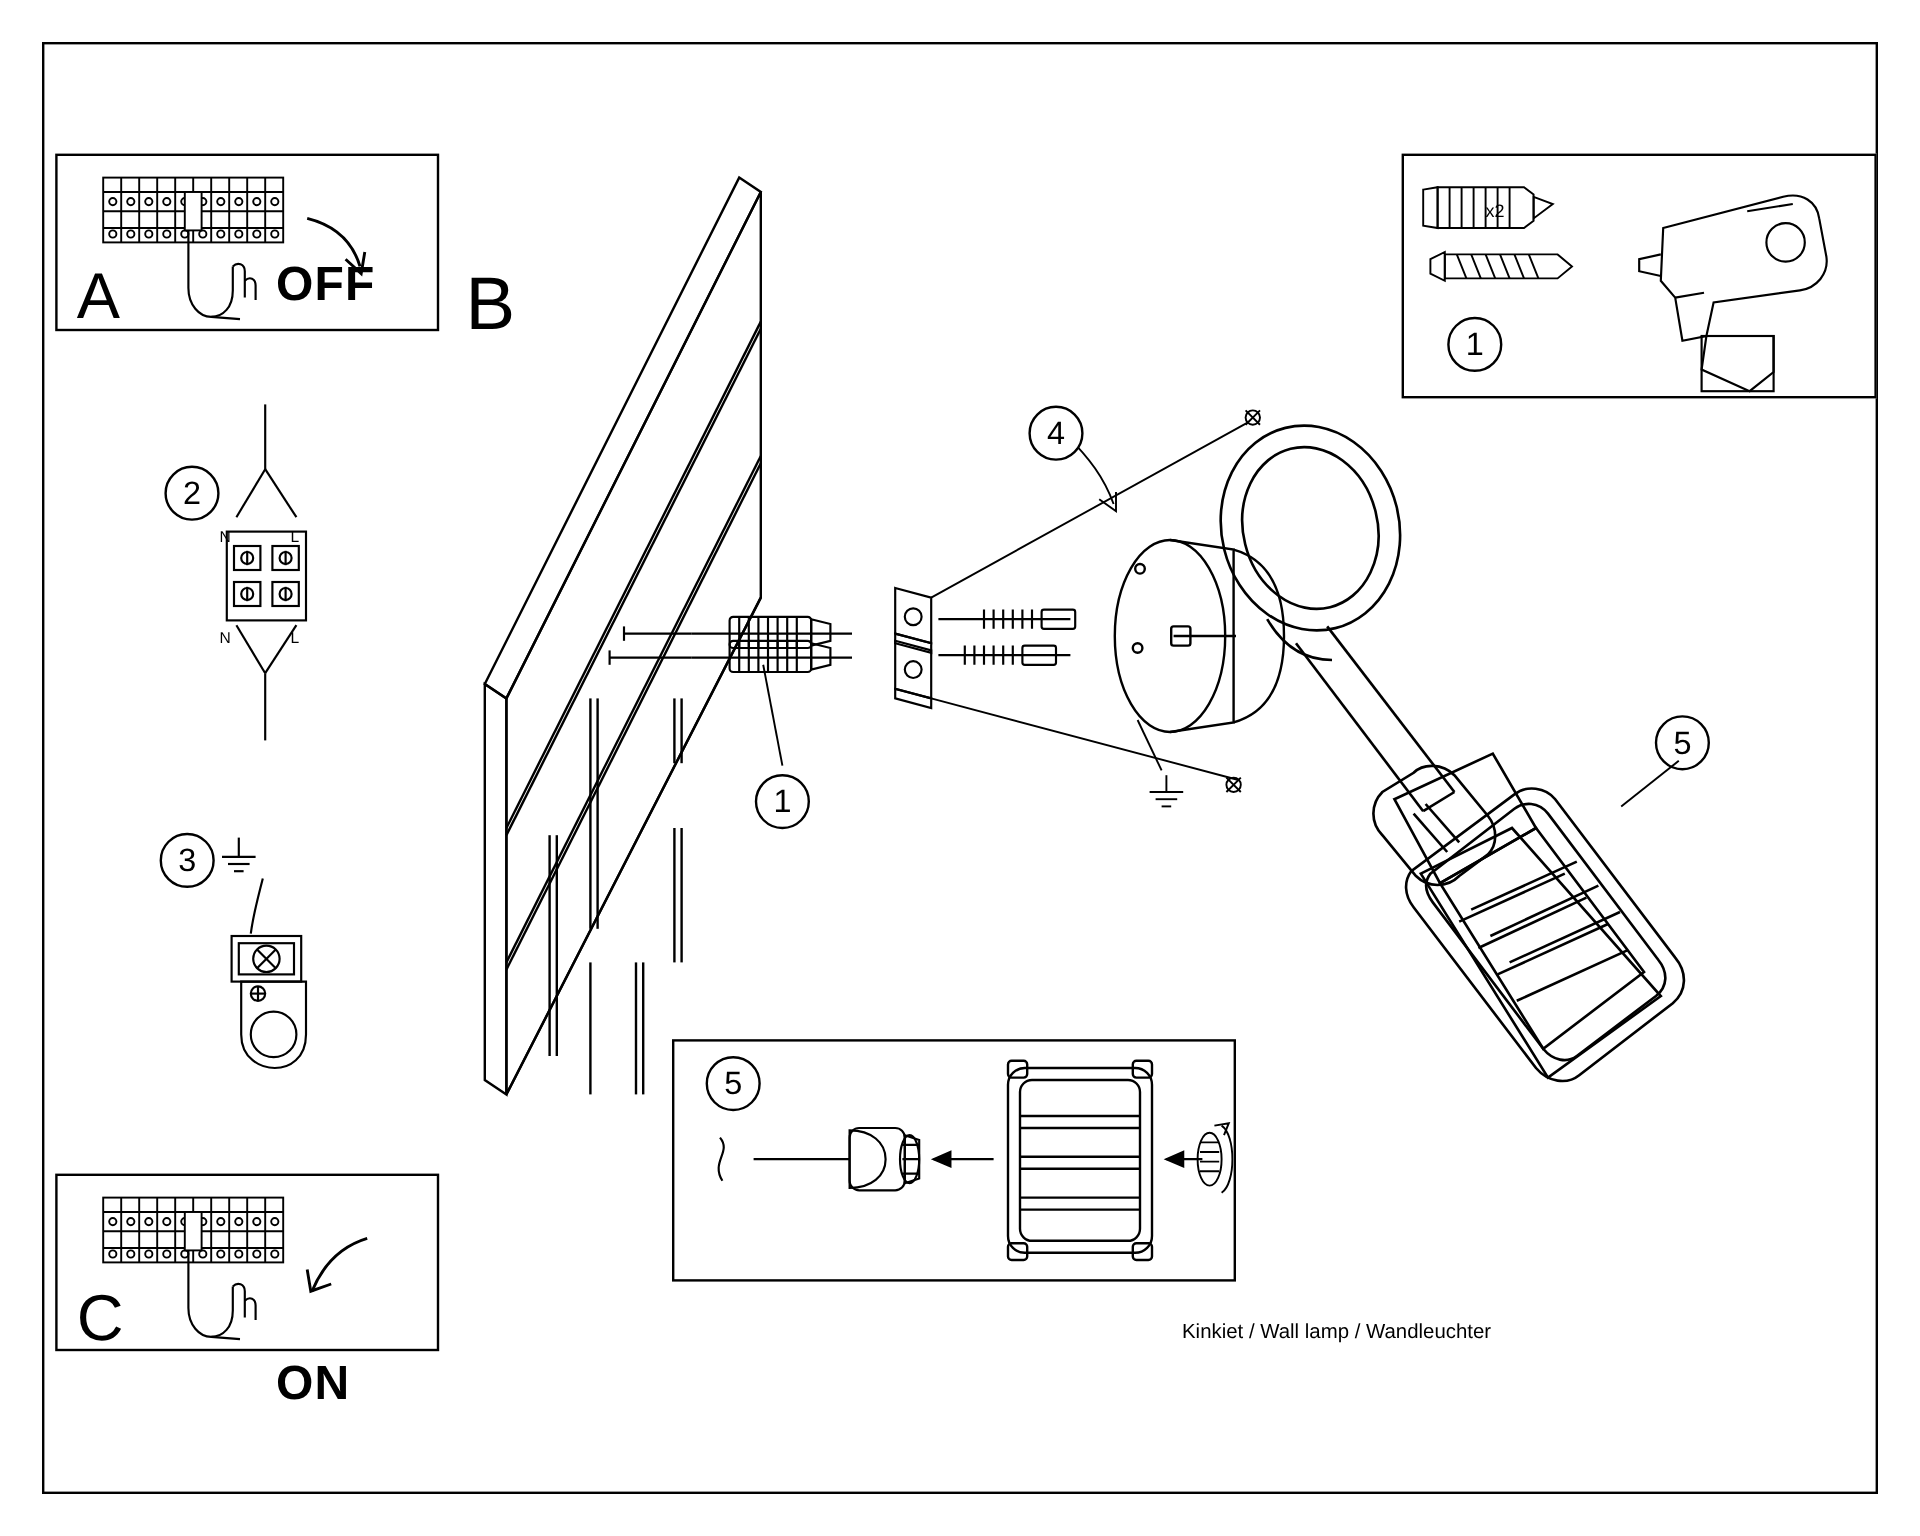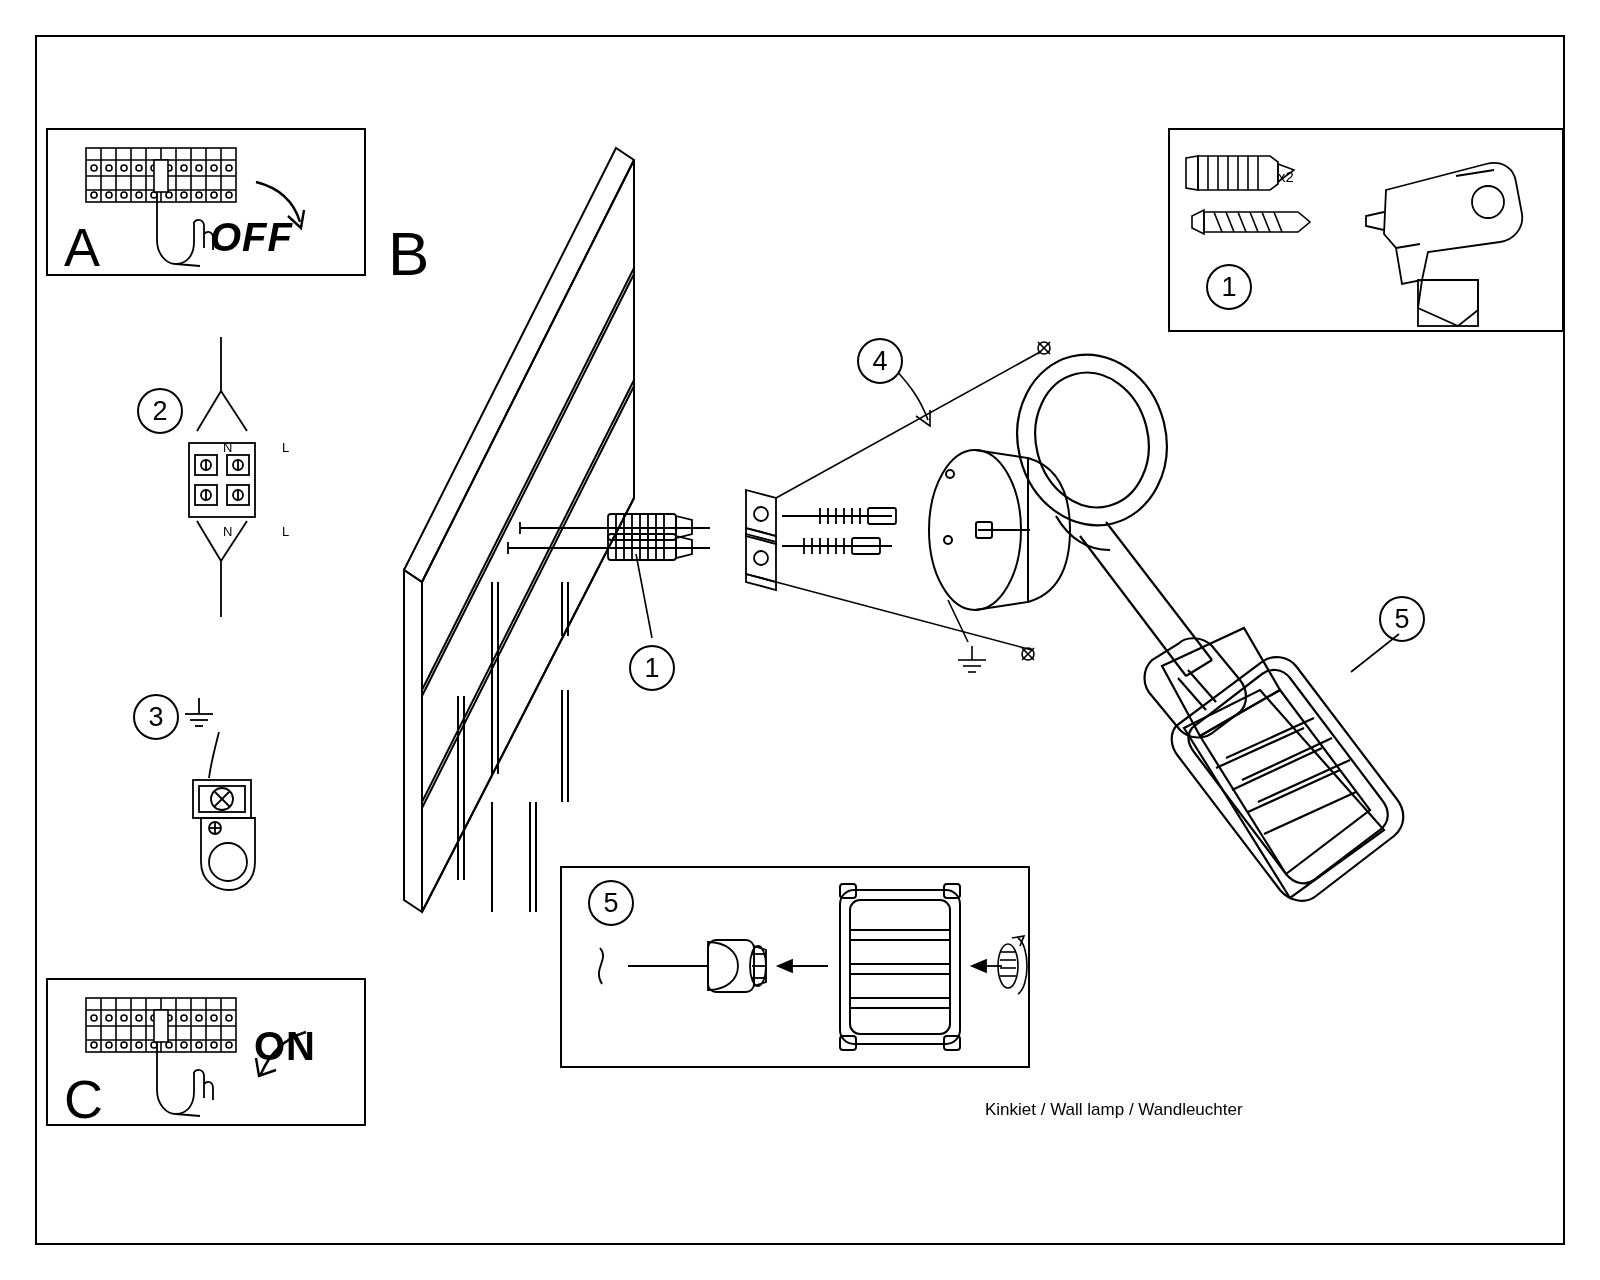--- a/index.html
+++ b/index.html
@@ -5,21 +5,21 @@
   html,body{margin:0;padding:0;background:#ffffff;}
   body{width:1600px;height:1280px;font-family:"Liberation Sans", sans-serif;color:#000;}
   #sheet{position:relative;width:1600px;height:1280px;overflow:hidden;background:#fff;}
   .frame{position:absolute;box-sizing:border-box;border:2px solid #000;background:#fff;}
   .lbl{position:absolute;font-family:"Liberation Sans", sans-serif;color:#000;white-space:nowrap;}
   .big-letter{font-size:54px;font-weight:400;}
   .word{font-size:40px;font-weight:700;letter-spacing:1px;}
   .callout{position:absolute;border:2px solid #000;border-radius:50%;width:42px;height:42px;
            display:flex;align-items:center;justify-content:center;font-size:27px;background:#fff;}
   .cap{position:absolute;font-size:17px;line-height:1.5;}
-  .tiny{font-size:13px;padding-left:40px;}
+  .tiny{font-size:13px;}
   svg{display:block;}
   .ln{stroke:#000;fill:none;}
 </style>
 </head>
 <body>
 
 <div id="sheet">
 
   <svg width="1600" height="1280" style="position:absolute;left:0;top:0;">
     <rect x="36" y="36" width="1528" height="1208" class="ln" stroke-width="2" fill="none"></rect>
@@ -73,21 +73,21 @@
         <path d="M128 134 L152 136"></path>
       </g>
 
       <g class="ln" stroke-width="2.4">
         <path d="M208 52 C232 58 246 72 252 92"></path>
         <path d="M240 86 L253 98 L256 80" stroke-width="2.4"></path>
       </g>
     </svg>
   </div>
   <div class="lbl big-letter" style="left:64px;top:216px;">A</div>
-  <div class="lbl word" style="left:210px;top:215px;font-style:italic;">OFF</div>
+  <div class="lbl word" style="left:230px;top:215px;">OFF</div>
 
   <div class="callout" style="left:137px;top:388px;">2</div>
   <svg width="200" height="320" style="position:absolute;left:175px;top:335px;">
     <g class="ln" stroke-width="1.8">
 
       <line x1="46" y1="2" x2="46" y2="56"></line>
       <path d="M46 56 L22 96"></path>
       <path d="M46 56 L72 96"></path>
 
       <rect x="14" y="108" width="66" height="74"></rect>
@@ -183,21 +183,21 @@
         <path d="M156 104 C160 100 165 102 165 108 L165 120"></path>
         <path d="M128 134 L152 136"></path>
       </g>
       <g class="ln" stroke-width="2.4">
         <path d="M212 96 C222 72 238 58 258 52"></path>
         <path d="M208 78 L211 96 L228 90"></path>
       </g>
     </svg>
   </div>
   <div class="lbl big-letter" style="left:64px;top:1068px;">C</div>
-  <div class="lbl word" style="left:230px;top:1024px;margin-left:24px;">ON</div>
+  <div class="lbl word" style="left:230px;top:1131px;">ON</div>
 
   <div class="lbl big-letter" style="left:388px;top:218px;font-size:62px;">B</div>
 
   <svg width="1120" height="900" style="position:absolute;left:380px;top:130px;">
 
     <g class="ln" stroke-width="2">
 
       <path d="M24 440 L24 770 L42 782 L42 452 Z"></path>
       <path d="M24 440 L236 18 L254 30 L42 452 Z"></path>
       <path d="M42 452 L254 30 L254 368 L42 782 Z"></path>

